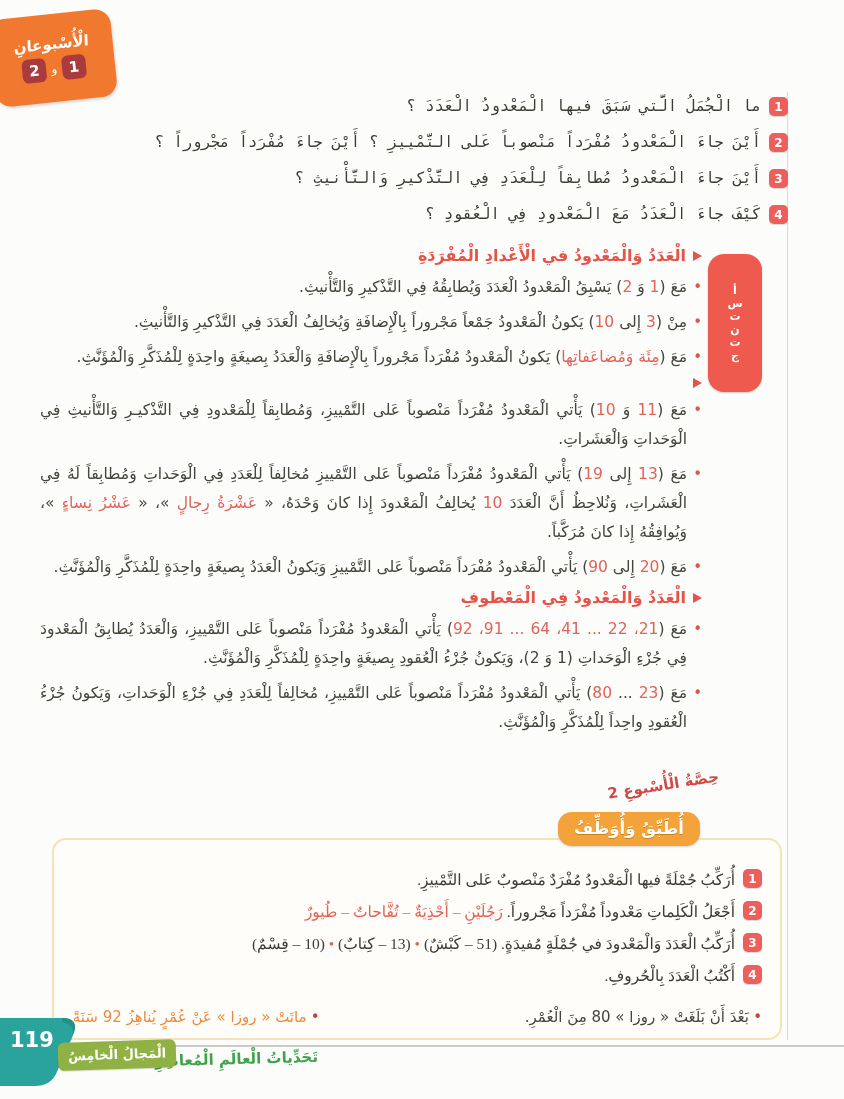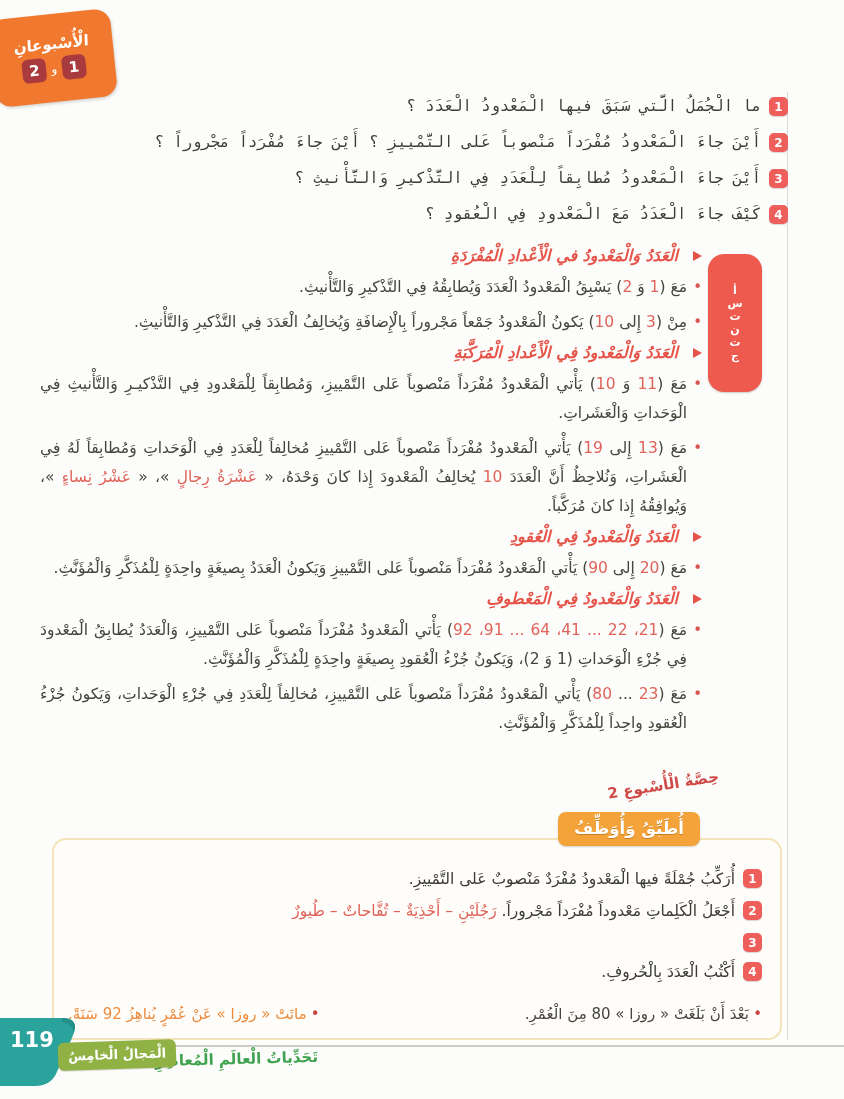--- a/index.html
+++ b/index.html
@@ -37,22 +37,22 @@
   .q-row{display:flex;align-items:flex-start;gap:8px;margin-bottom:13px;direction:rtl;}
   .num-badge{
     flex:0 0 auto;width:19px;height:19px;margin-top:1px;border-radius:5px;background:#ee5f5b;
     color:#fff;font-size:12px;font-weight:bold;display:flex;align-items:center;justify-content:center;
     box-shadow:0 1px 1px rgba(0,0,0,.15);
   }
   .q-text{font-size:15.5px;line-height:23px;color:#3c3c35;font-family:Liberation Mono, monospace;}
   
   .sections{position:absolute;right:142px;top:242px;width:662px;}
   .section-title{
-    display:flex;align-items:center;gap:15px;color:#e65349;font-weight:bold;
-    font-size:16px;margin:4px 0 8px;font-style:italic;
+    display:flex;align-items:center;gap:7px;color:#e65349;font-weight:bold;
+    font-size:16px;margin:4px 0 8px;
   }
   .tri-icon{width:0;height:0;border-top:5px solid transparent;border-bottom:5px solid transparent;
     border-right:9px solid #e65349;transform:scaleX(-1);} 
   .bullet{
     position:relative;padding-right:15px;margin-bottom:6px;
     font-size:15.5px;line-height:29px;text-align:justify;color:#45453d;
   }
   .bullet::before{content:"•";position:absolute;right:0;top:0;color:#d85750;font-size:15px;}
   .seg-red{color:#e0635a;}
   .seg-orange{color:#ec8b3e;}
@@ -61,27 +61,27 @@
     position:absolute;right:124px;top:776px;transform:rotate(-9deg);
     color:#cf4a46;font-size:15px;font-weight:bold;letter-spacing:1px;z-index:4;
   }
   
   .apply-panel{
     position:absolute;right:62px;left:52px;top:838px;height:198px;
     border:2px solid #f2e4b8;border-radius:14px;background:#fefdf9;
   }
   .apply-badge{
     position:absolute;right:144px;top:812px;z-index:5;
-    background:#f3a33a;border-radius:8px;padding:7px 16px 8px;
+    background:#f3a33a;border-radius:14px;padding:7px 16px 8px;
     color:#fff;font-weight:bold;font-size:16.5px;
     text-shadow:0 1px 0 #c97f1f;box-shadow:0 1px 2px rgba(0,0,0,.18);
   }
   .exercises{padding:28px 18px 6px 14px;}
   .ex-row{display:flex;align-items:flex-start;gap:8px;margin-bottom:9px;direction:rtl;}
-  .ex-text{font-size:15.5px;line-height:23px;color:#3c3c35;}
+  .ex-text{font-size:15.5px;line-height:23px;color:#3c3c35;font-family:Liberation Serif, serif;}
   .examples{display:flex;justify-content:space-between;direction:rtl;padding:4px 18px 0 14px;}
   .example-item{position:relative;padding-right:13px;font-size:15px;line-height:22px;color:#45453d;}
   .example-item::before{content:"•";position:absolute;right:0;top:0;color:#c8433f;}
   
   .footer-rule{position:absolute;left:0;right:0;top:1045px;height:2px;background:#cbcbc8;}
   .page-tag{position:absolute;left:0;top:1016px;width:96px;height:72px;z-index:2;}
   .page-num{
     position:absolute;left:10px;top:1028px;color:#fff;font-weight:bold;font-size:21px;z-index:3;
     direction:ltr;
   }
@@ -139,30 +139,26 @@
       </div>
     </div>
 
   <div class="sections" id="sections">
       <div class="section-title">
         <span class="tri-icon"></span>
         <span>الْعَدَدُ وَالْمَعْدودُ في الْأَعْدادِ الْمُفْرَدَةِ</span>
       </div>
       <div class="bullet"><span>مَعَ (</span><span class="seg-red">1</span><span> وَ </span><span class="seg-red">2</span><span>) يَسْبِقُ الْمَعْدودُ الْعَدَدَ وَيُطابِقُهُ فِي التَّذْكيرِ وَالتَّأْنيثِ.</span></div>
       <div class="bullet"><span>مِنْ (</span><span class="seg-red">3</span><span> إِلى </span><span class="seg-red">10</span><span>) يَكونُ الْمَعْدودُ جَمْعاً مَجْروراً بِالْإِضافَةِ وَيُخالِفُ الْعَدَدَ فِي التَّذْكيرِ وَالتَّأْنيثِ.</span></div>
+      <div class="bullet"><span>مَعَ (</span><span class="seg-red">مِئَة وَمُضاعَفاتِها</span><span>) يَكونُ الْمَعْدودُ مُفْرَداً مَجْروراً بِالْإِضافَةِ وَالْعَدَدُ بِصيغَةٍ واحِدَةٍ لِلْمُذَكَّرِ وَالْمُؤَنَّثِ.</span></div>
       <div class="section-title">
         <span class="tri-icon"></span>
-        <span>الْعَدَدُ وَالْمَعْدودُ فِي الْأَعْدادِ الْمُرَكَّبَةِ</span>
       </div>
       <div class="bullet"><span>مَعَ (</span><span class="seg-red">11</span><span> وَ </span><span class="seg-red">10</span><span>) يَأْتي الْمَعْدودُ مُفْرَداً مَنْصوباً عَلى التَّمْييزِ، وَمُطابِقاً لِلْمَعْدودِ فِي التَّذْكيـرِ وَالتَّأْنيثِ فِي الْوَحَداتِ وَالْعَشَراتِ.</span></div>
       <div class="bullet"><span>مَعَ (</span><span class="seg-red">13</span><span> إِلى </span><span class="seg-red">19</span><span>) يَأْتي الْمَعْدودُ مُفْرَداً مَنْصوباً عَلى التَّمْييزِ مُخالِفاً لِلْعَدَدِ فِي الْوَحَداتِ وَمُطابِقاً لَهُ فِي الْعَشَراتِ، وَنُلاحِظُ أَنَّ الْعَدَدَ </span><span class="seg-red">10</span><span> يُخالِفُ الْمَعْدودَ إِذا كانَ وَحْدَهُ، « </span><span class="seg-red">عَشْرَةُ رِجالٍ</span><span> »، « </span><span class="seg-red">عَشْرُ نِساءٍ</span><span> »، وَيُوافِقُهُ إِذا كانَ مُرَكَّباً.</span></div>
-      <div class="section-title">
-        <span class="tri-icon"></span>
-        <span>الْعَدَدُ وَالْمَعْدودُ فِي الْعُقودِ</span>
-      </div>
       <div class="bullet"><span>مَعَ (</span><span class="seg-red">20</span><span> إِلى </span><span class="seg-red">90</span><span>) يَأْتي الْمَعْدودُ مُفْرَداً مَنْصوباً عَلى التَّمْييزِ وَيَكونُ الْعَدَدُ بِصيغَةٍ واحِدَةٍ لِلْمُذَكَّرِ وَالْمُؤَنَّثِ.</span></div>
       <div class="section-title">
         <span class="tri-icon"></span>
         <span>الْعَدَدُ وَالْمَعْدودُ فِي الْمَعْطوفِ</span>
       </div>
       <div class="bullet"><span>مَعَ (</span><span class="seg-red">21، 22 ... 41، 64 ... 91، 92</span><span>) يَأْتي الْمَعْدودُ مُفْرَداً مَنْصوباً عَلى التَّمْييزِ، وَالْعَدَدُ يُطابِقُ الْمَعْدودَ فِي جُزْءِ الْوَحَداتِ (1 وَ 2)، وَيَكونُ جُزْءُ الْعُقودِ بِصيغَةٍ واحِدَةٍ لِلْمُذَكَّرِ وَالْمُؤَنَّثِ.</span></div>
       <div class="bullet"><span>مَعَ (</span><span class="seg-red">23</span><span> ... </span><span class="seg-red">80</span><span>) يَأْتي الْمَعْدودُ مُفْرَداً مَنْصوباً عَلى التَّمْييزِ، مُخالِفاً لِلْعَدَدِ فِي جُزْءِ الْوَحَداتِ، وَيَكونُ جُزْءُ الْعُقودِ واحِداً لِلْمُذَكَّرِ وَالْمُؤَنَّثِ.</span></div>
     </div>
 
   <div class="session-note">حِصَّةُ الْأُسْبوعِ 2</div>
@@ -173,20 +169,21 @@
         <div class="ex-row">
           <span class="num-badge">1</span>
           <span class="ex-text"><span>أُرَكِّبُ جُمْلَةً فيها الْمَعْدودُ مُفْرَدٌ مَنْصوبٌ عَلى التَّمْييزِ.</span></span>
         </div>
         <div class="ex-row">
           <span class="num-badge">2</span>
           <span class="ex-text"><span>أَجْعَلُ الْكَلِماتِ مَعْدوداً مُفْرَداً مَجْروراً.  </span><span class="seg-red">رَجُلَيْنِ – أَحْذِيَةٌ – تُفَّاحاتٌ – طُيورٌ</span></span>
         </div>
         <div class="ex-row">
           <span class="num-badge">3</span>
+          <span class="ex-text"><span>أُرَكِّبُ الْعَدَدَ وَالْمَعْدودَ في جُمْلَةٍ مُفيدَةٍ. (51 – كَبْشٌ) </span><span class="seg-red">•</span><span> (13 – كِتابٌ) </span><span class="seg-red">•</span><span> (10 – قِسْمٌ)</span></span>
         </div>
         <div class="ex-row">
           <span class="num-badge">4</span>
           <span class="ex-text"><span>أَكْتُبُ الْعَدَدَ بِالْحُروفِ.</span></span>
         </div>
       </div>
     <div class="examples" id="examples">
         <div class="example-item"><span>بَعْدَ أَنْ بَلَغَتْ « روزا » 80 مِنَ الْعُمْرِ.</span></div>
         <div class="example-item"><span class="seg-orange">ماتَتْ « روزا » عَنْ عُمْرٍ يُناهِزُ 92 سَنَةً.</span></div>
       </div>

